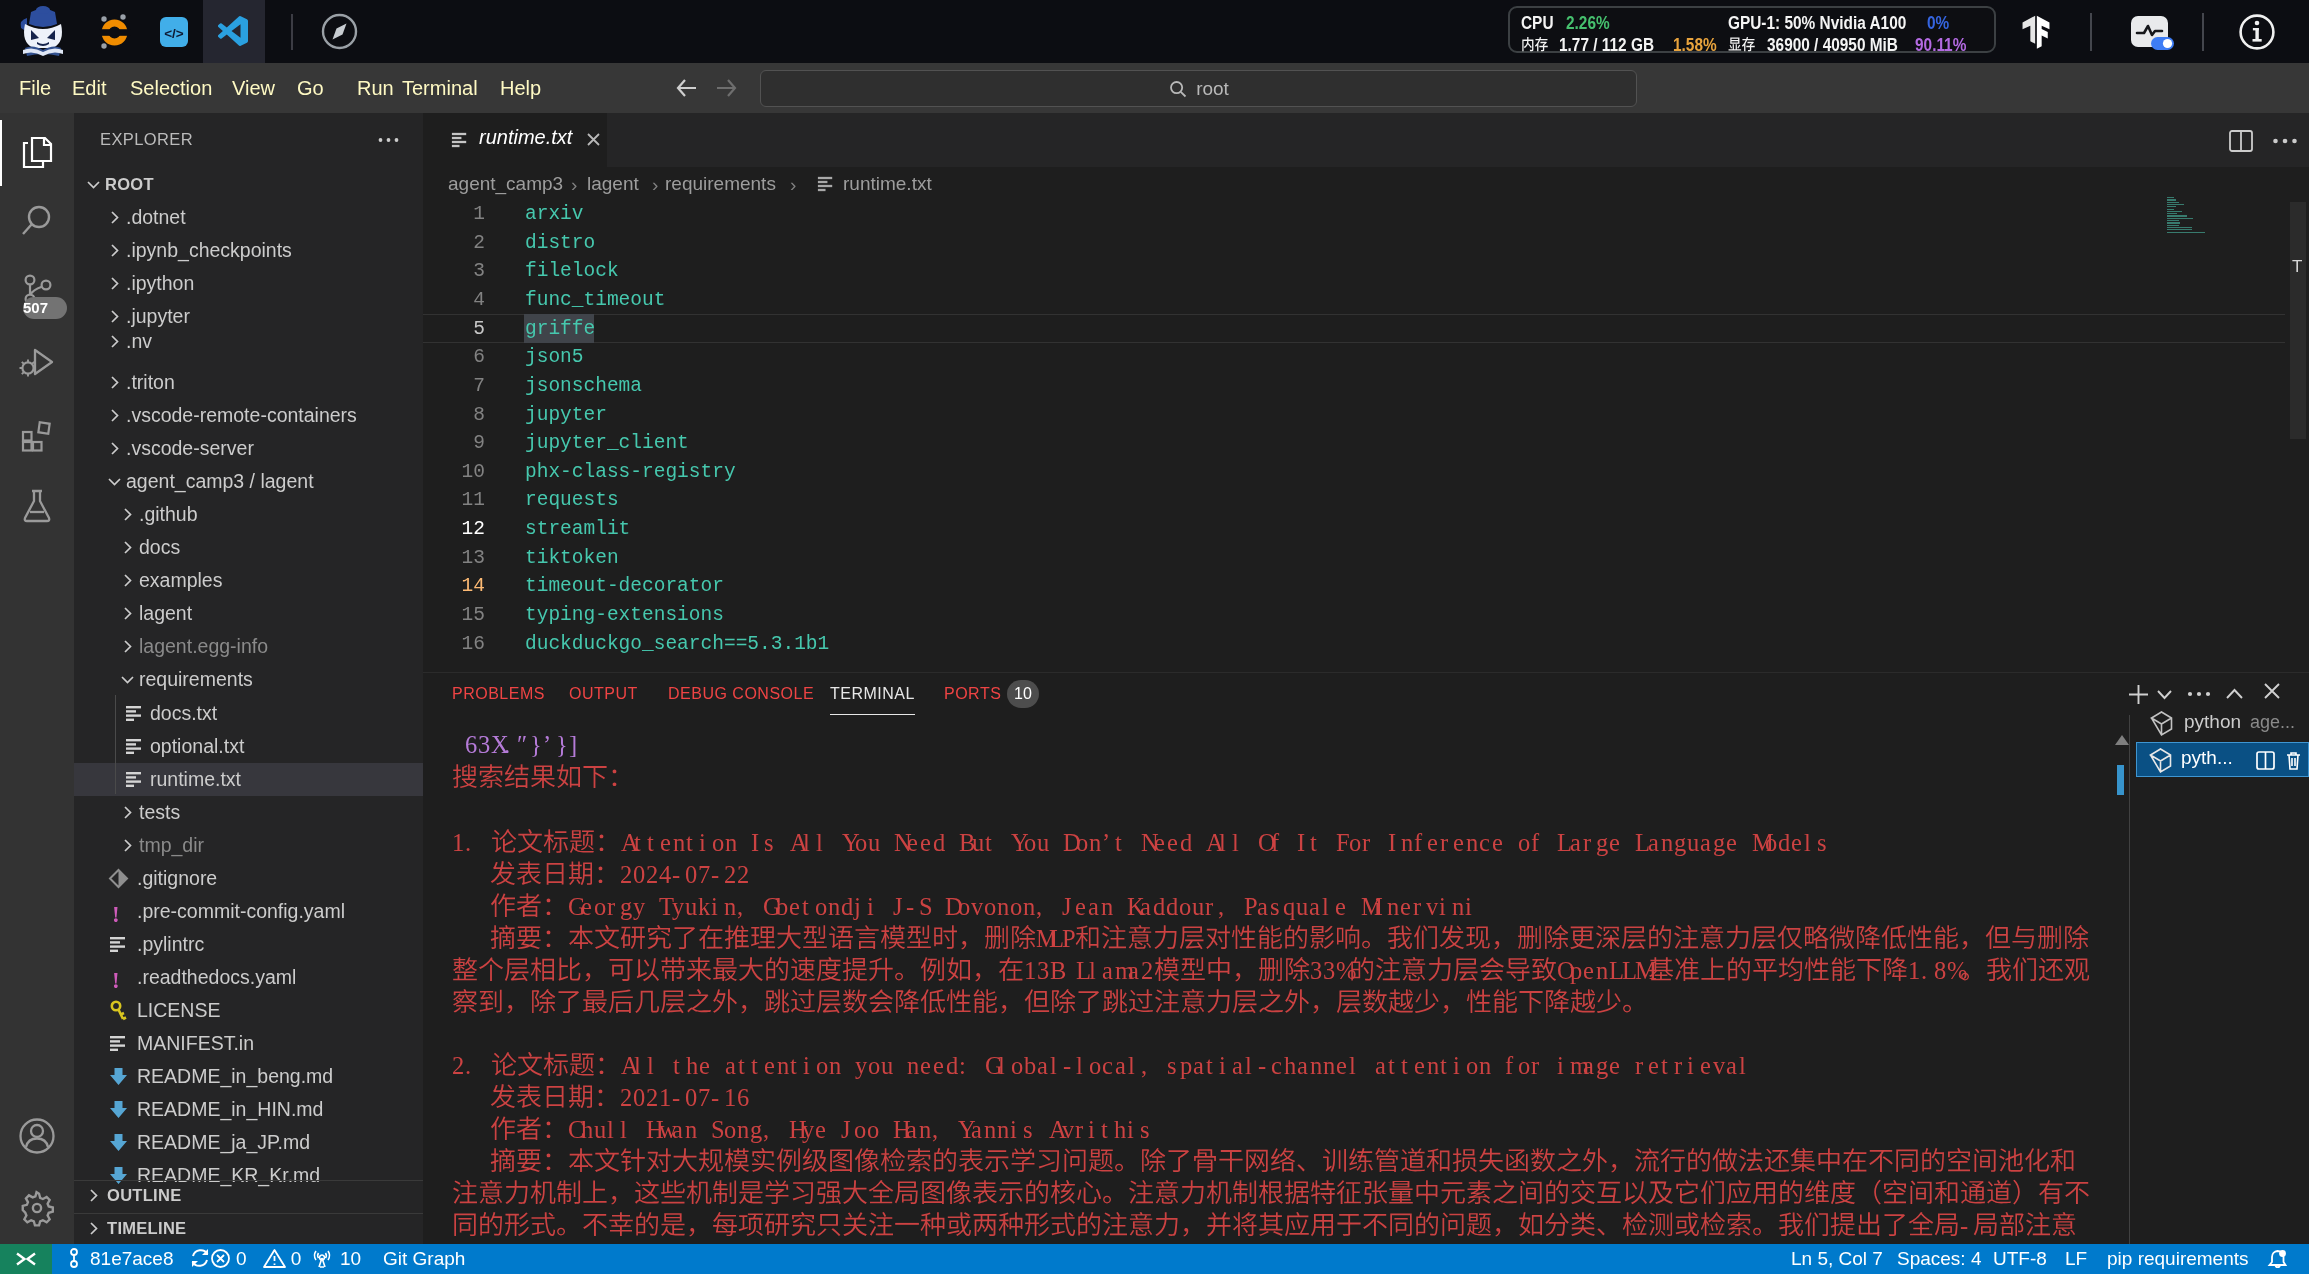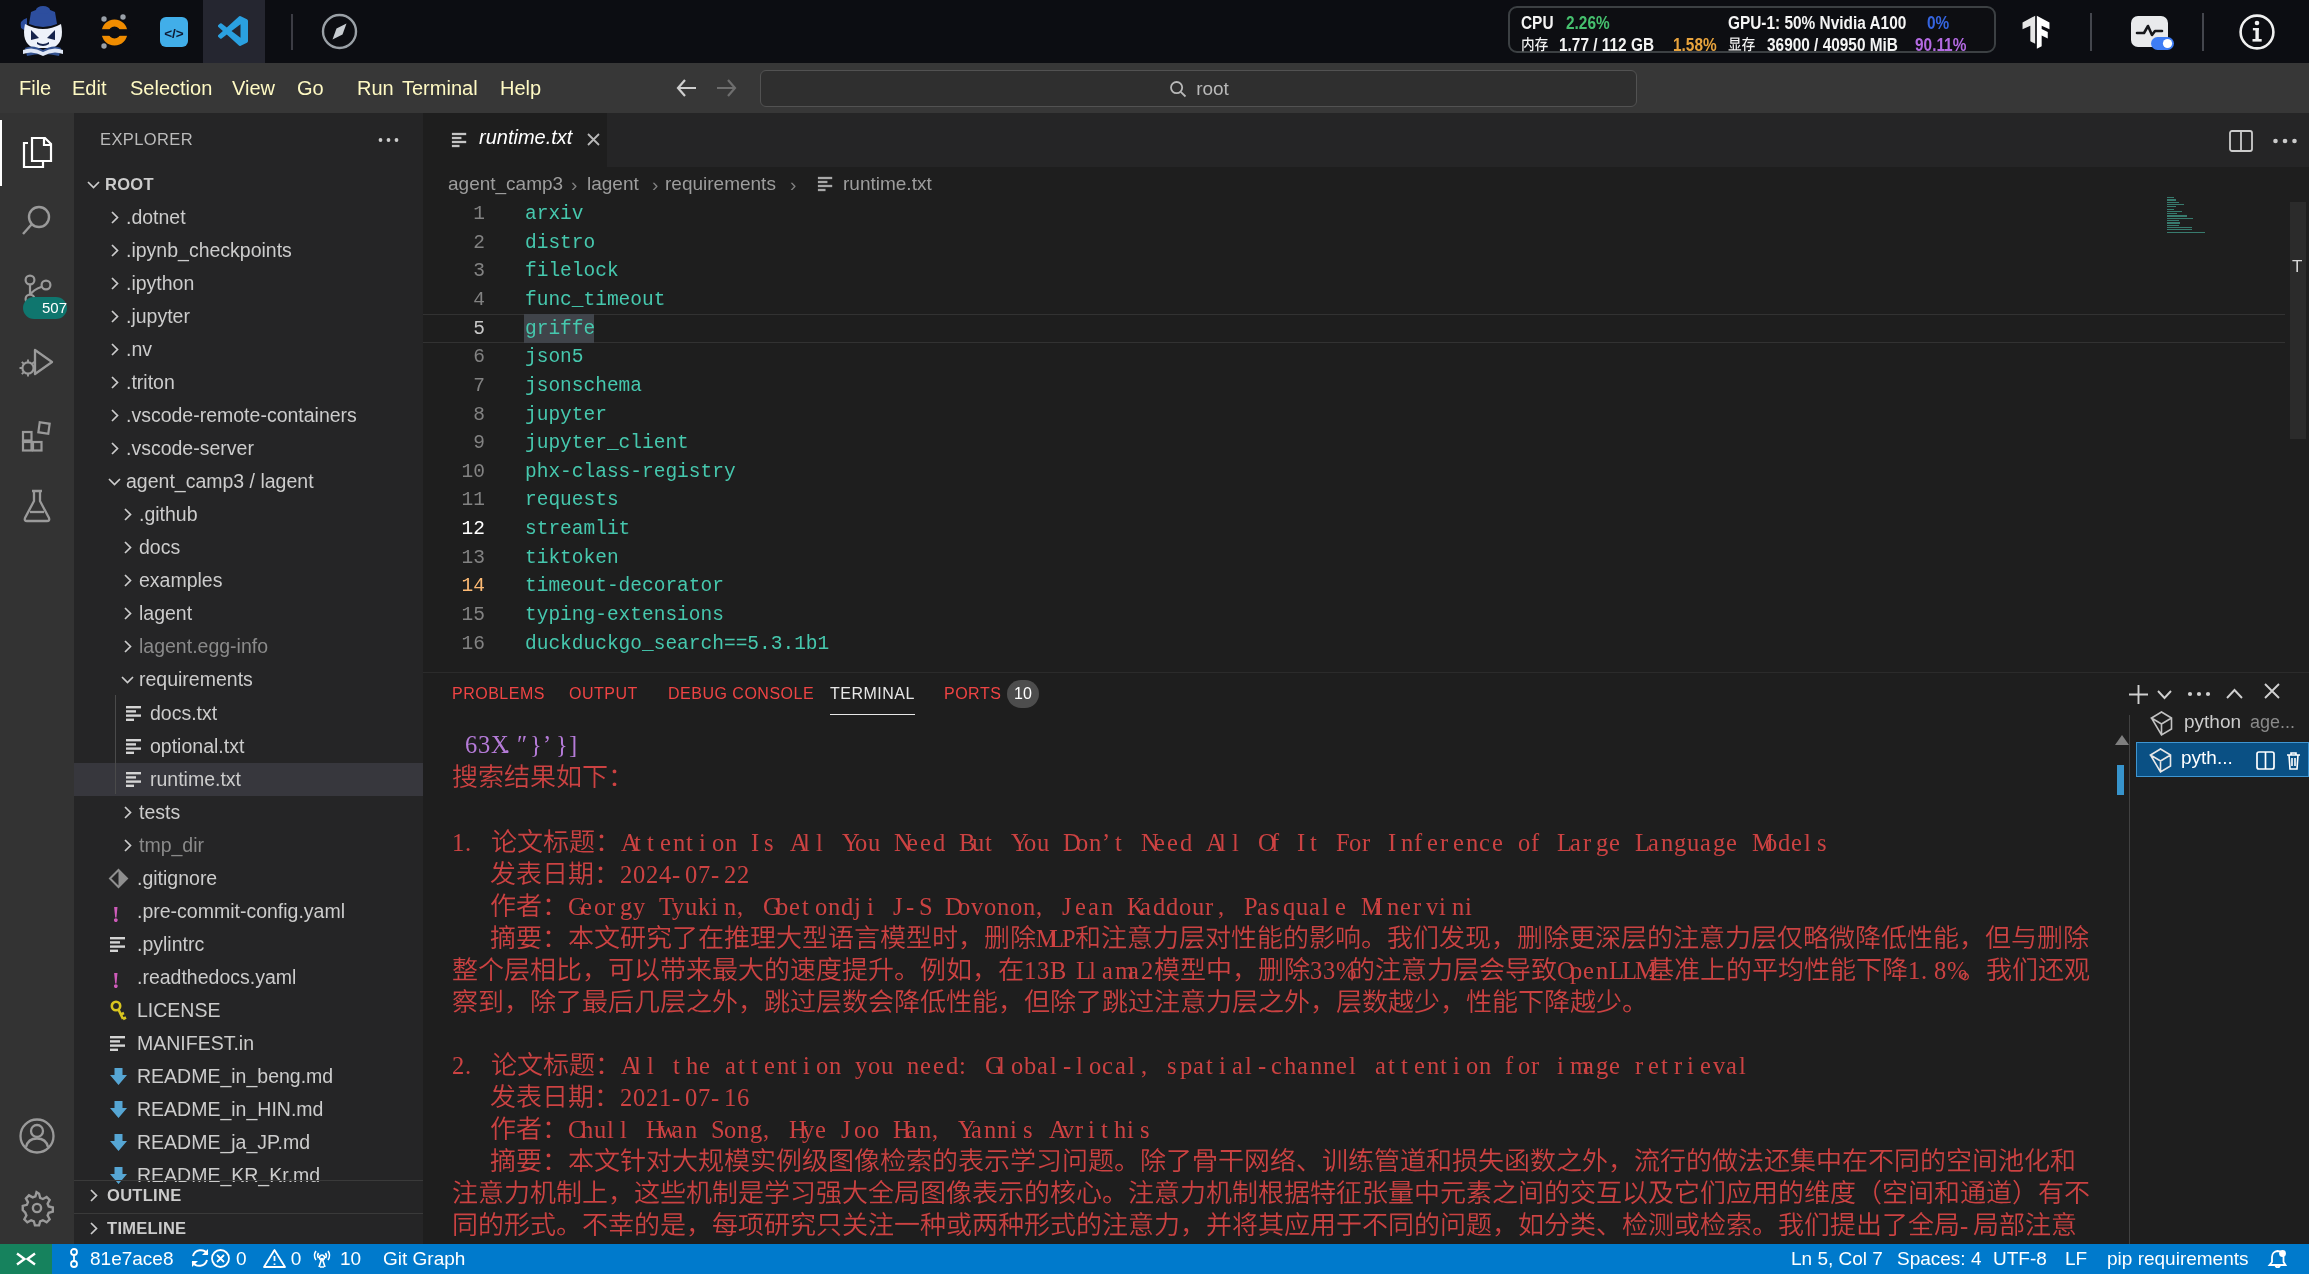--- a/index.html
+++ b/index.html
@@ -9,21 +9,21 @@
 #vstab{left:203px;top:0;width:62px;height:63px;background:#252630}
 #menubar{left:0;top:63px;width:2309px;height:50px;background:#373737}
 .menuitem{position:absolute;top:0;height:50px;line-height:50px;color:#fef9c3;font-size:20px}
 #searchbox{left:760px;top:7px;width:877px;height:37px;background:#2f2f2f;border:1px solid #525252;border-radius:6px;color:#b8b8b8;font-size:19px;text-align:center;line-height:35px}
 .statv{font-weight:bold}
 #statsbox{left:1508px;top:6px;width:488px;height:47px;border:2px solid #3c4043;border-radius:9px;background:#0d0e12;color:#f4f4f4;font-size:17.5px;font-weight:bold}
 #statsbox .r{position:absolute;white-space:nowrap;transform:scaleX(.88);transform-origin:0 0}
 
 #activitybar{left:0;top:113px;width:74px;height:1131px;background:#333333}
 #actsel{left:0;top:7px;width:2px;height:66px;background:#ffffff}
-.badge{position:absolute;background:#0f766e;color:#fff;border-radius:11px;font-size:15px;font-weight:normal;text-align:right}
+.badge{position:absolute;background:#737373;color:#fff;border-radius:11px;font-size:15px;font-weight:bold;text-align:left}
 
 #sidebar{left:74px;top:113px;width:349px;height:1131px;background:#252526;overflow:hidden}
 #sbtitle{position:absolute;left:26px;top:17px;color:#bbbbbb;font-size:16.5px;letter-spacing:.4px}
 .row{position:absolute;left:0;width:349px;height:33px;line-height:33px;color:#cccccc;font-size:19.5px;white-space:nowrap}
 .row .lbl{position:absolute;top:0}
 .dim{color:#8a8a8a}
 .chev{position:absolute;top:7px;width:19px;height:19px}
 .ficon{position:absolute;top:6px;width:21px;height:21px}
 .secthead{position:absolute;left:0;width:349px;height:29px;line-height:29px;color:#cccccc;font-size:16.5px;font-weight:bold;border-top:1px solid #3a3a3a;letter-spacing:.3px}
 
@@ -249,21 +249,21 @@
           <path d="M7 4 L12.5 9.5 L7 15" fill="none" stroke="#cccccc" stroke-width="1.7"></path>
         </svg>
         <span class="lbl " style="left:52px">.ipython</span>
       </div>
       <div class="row" style="top:187px;">
         <svg class="chev" style="left:31px;top:7px" width="19" height="19" viewBox="0 0 19 19">
           <path d="M7 4 L12.5 9.5 L7 15" fill="none" stroke="#cccccc" stroke-width="1.7"></path>
         </svg>
         <span class="lbl " style="left:52px">.jupyter</span>
       </div>
-      <div class="row" style="top:220px;padding-left:24px;">
+      <div class="row" style="top:212px;padding-left:24px;">
         <svg class="chev" style="left:31px;top:7px" width="19" height="19" viewBox="0 0 19 19">
           <path d="M7 4 L12.5 9.5 L7 15" fill="none" stroke="#cccccc" stroke-width="1.7"></path>
         </svg>
         <span class="lbl " style="left:52px">.nv</span>
       </div>
       <div class="row" style="top:253px;">
         <svg class="chev" style="left:31px;top:7px" width="19" height="19" viewBox="0 0 19 19">
           <path d="M7 4 L12.5 9.5 L7 15" fill="none" stroke="#cccccc" stroke-width="1.7"></path>
         </svg>
         <span class="lbl " style="left:52px">.triton</span>

